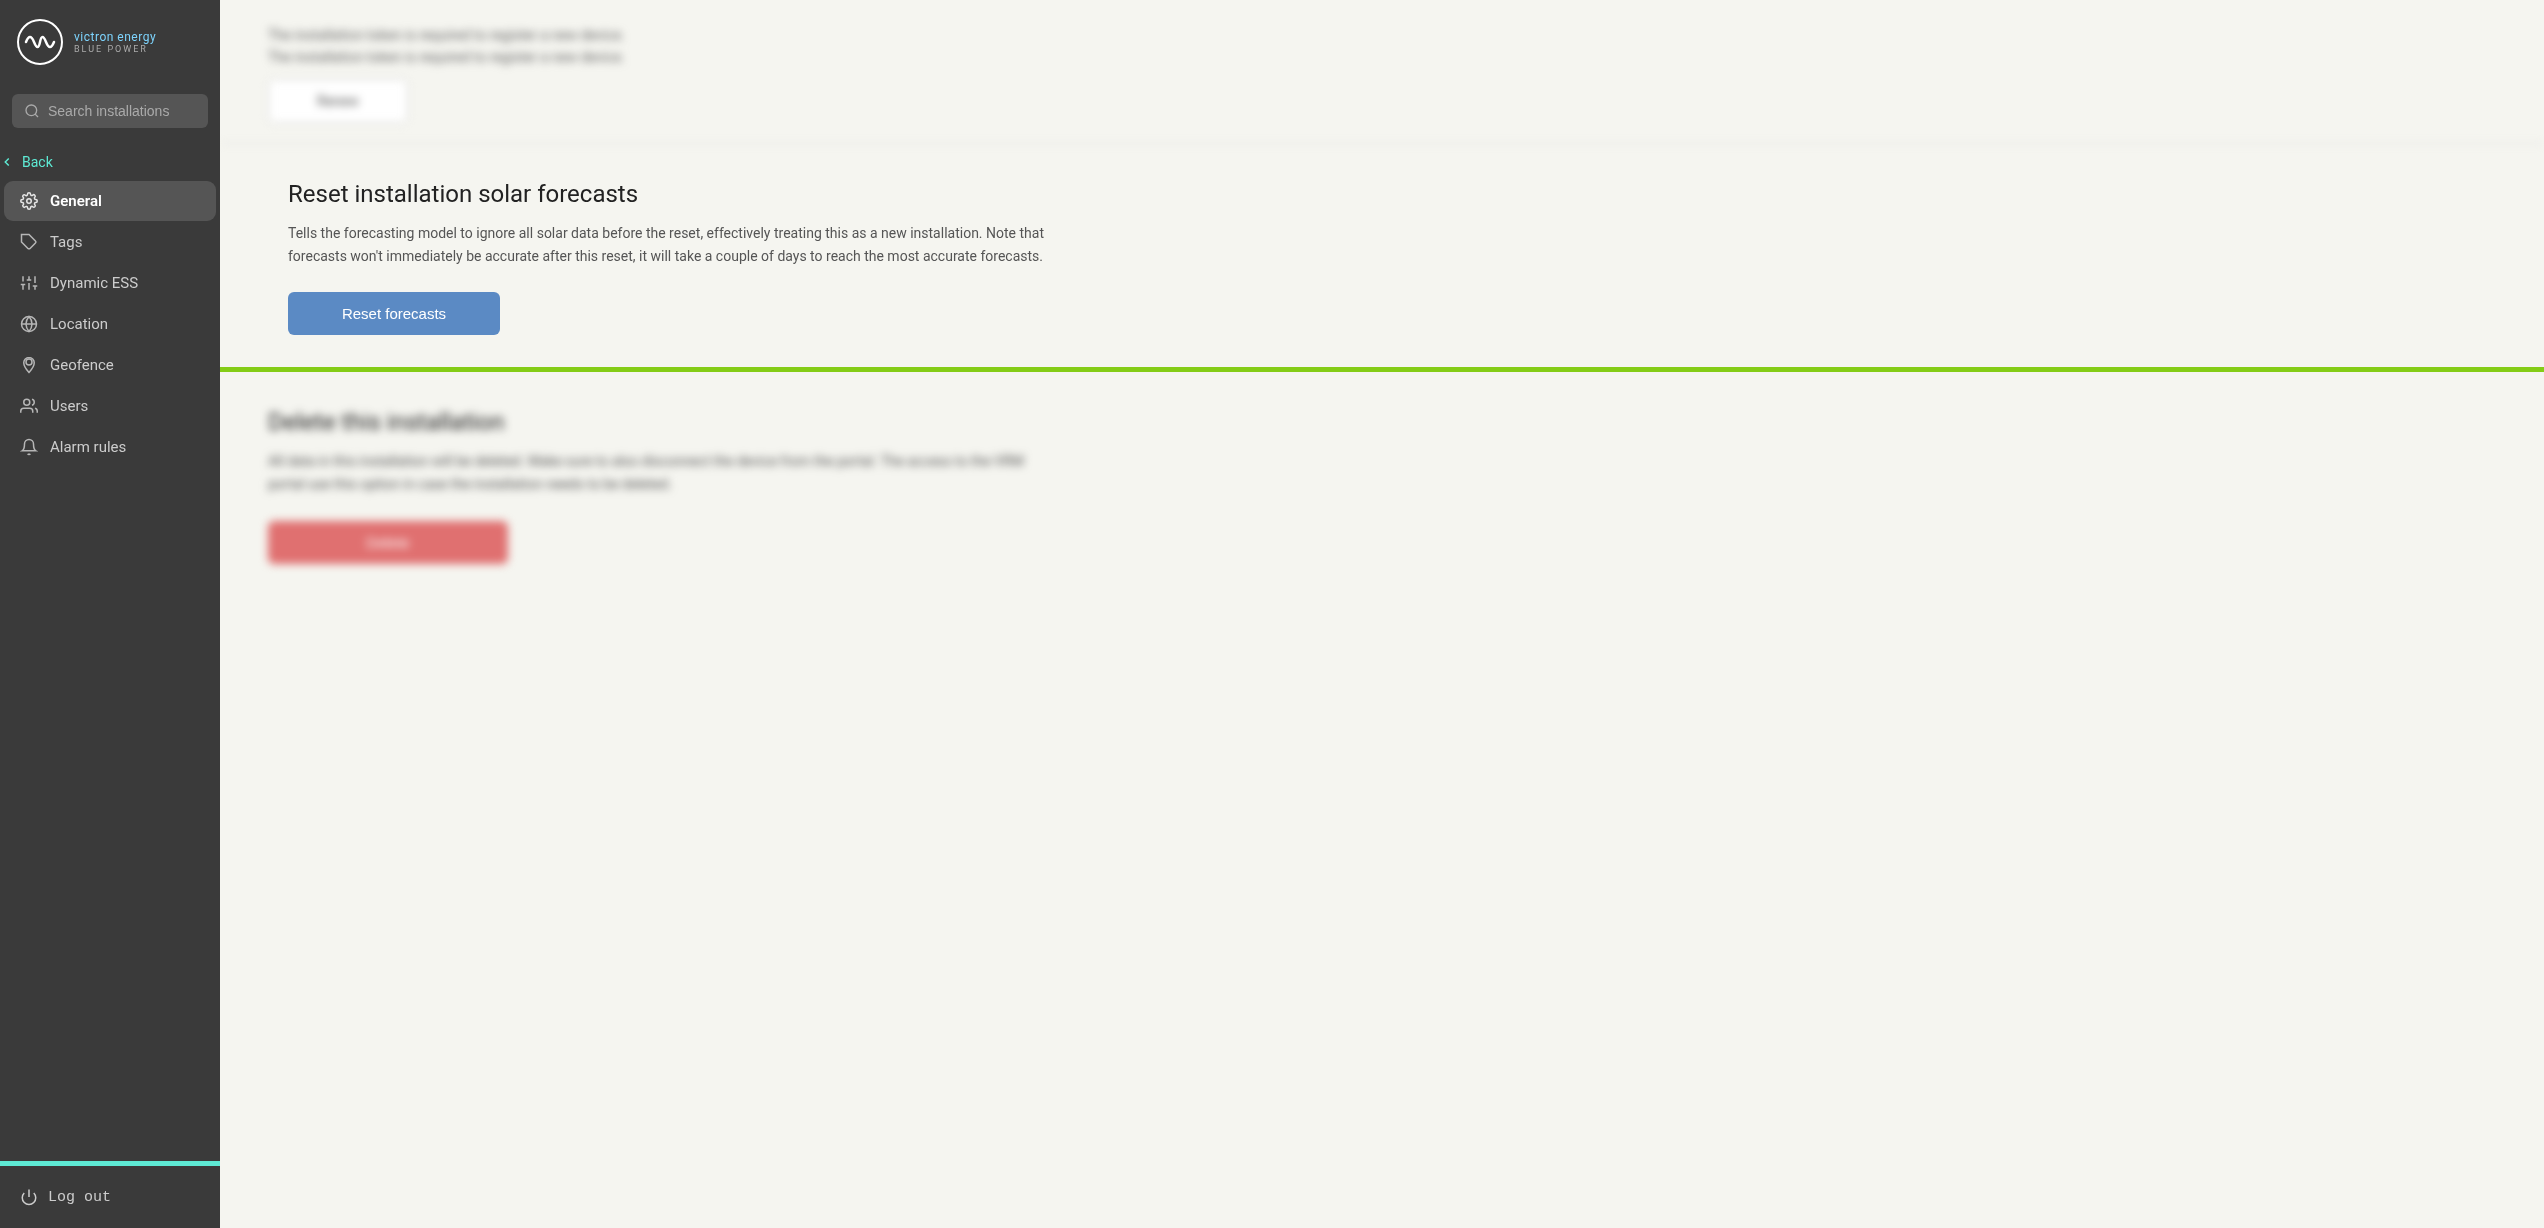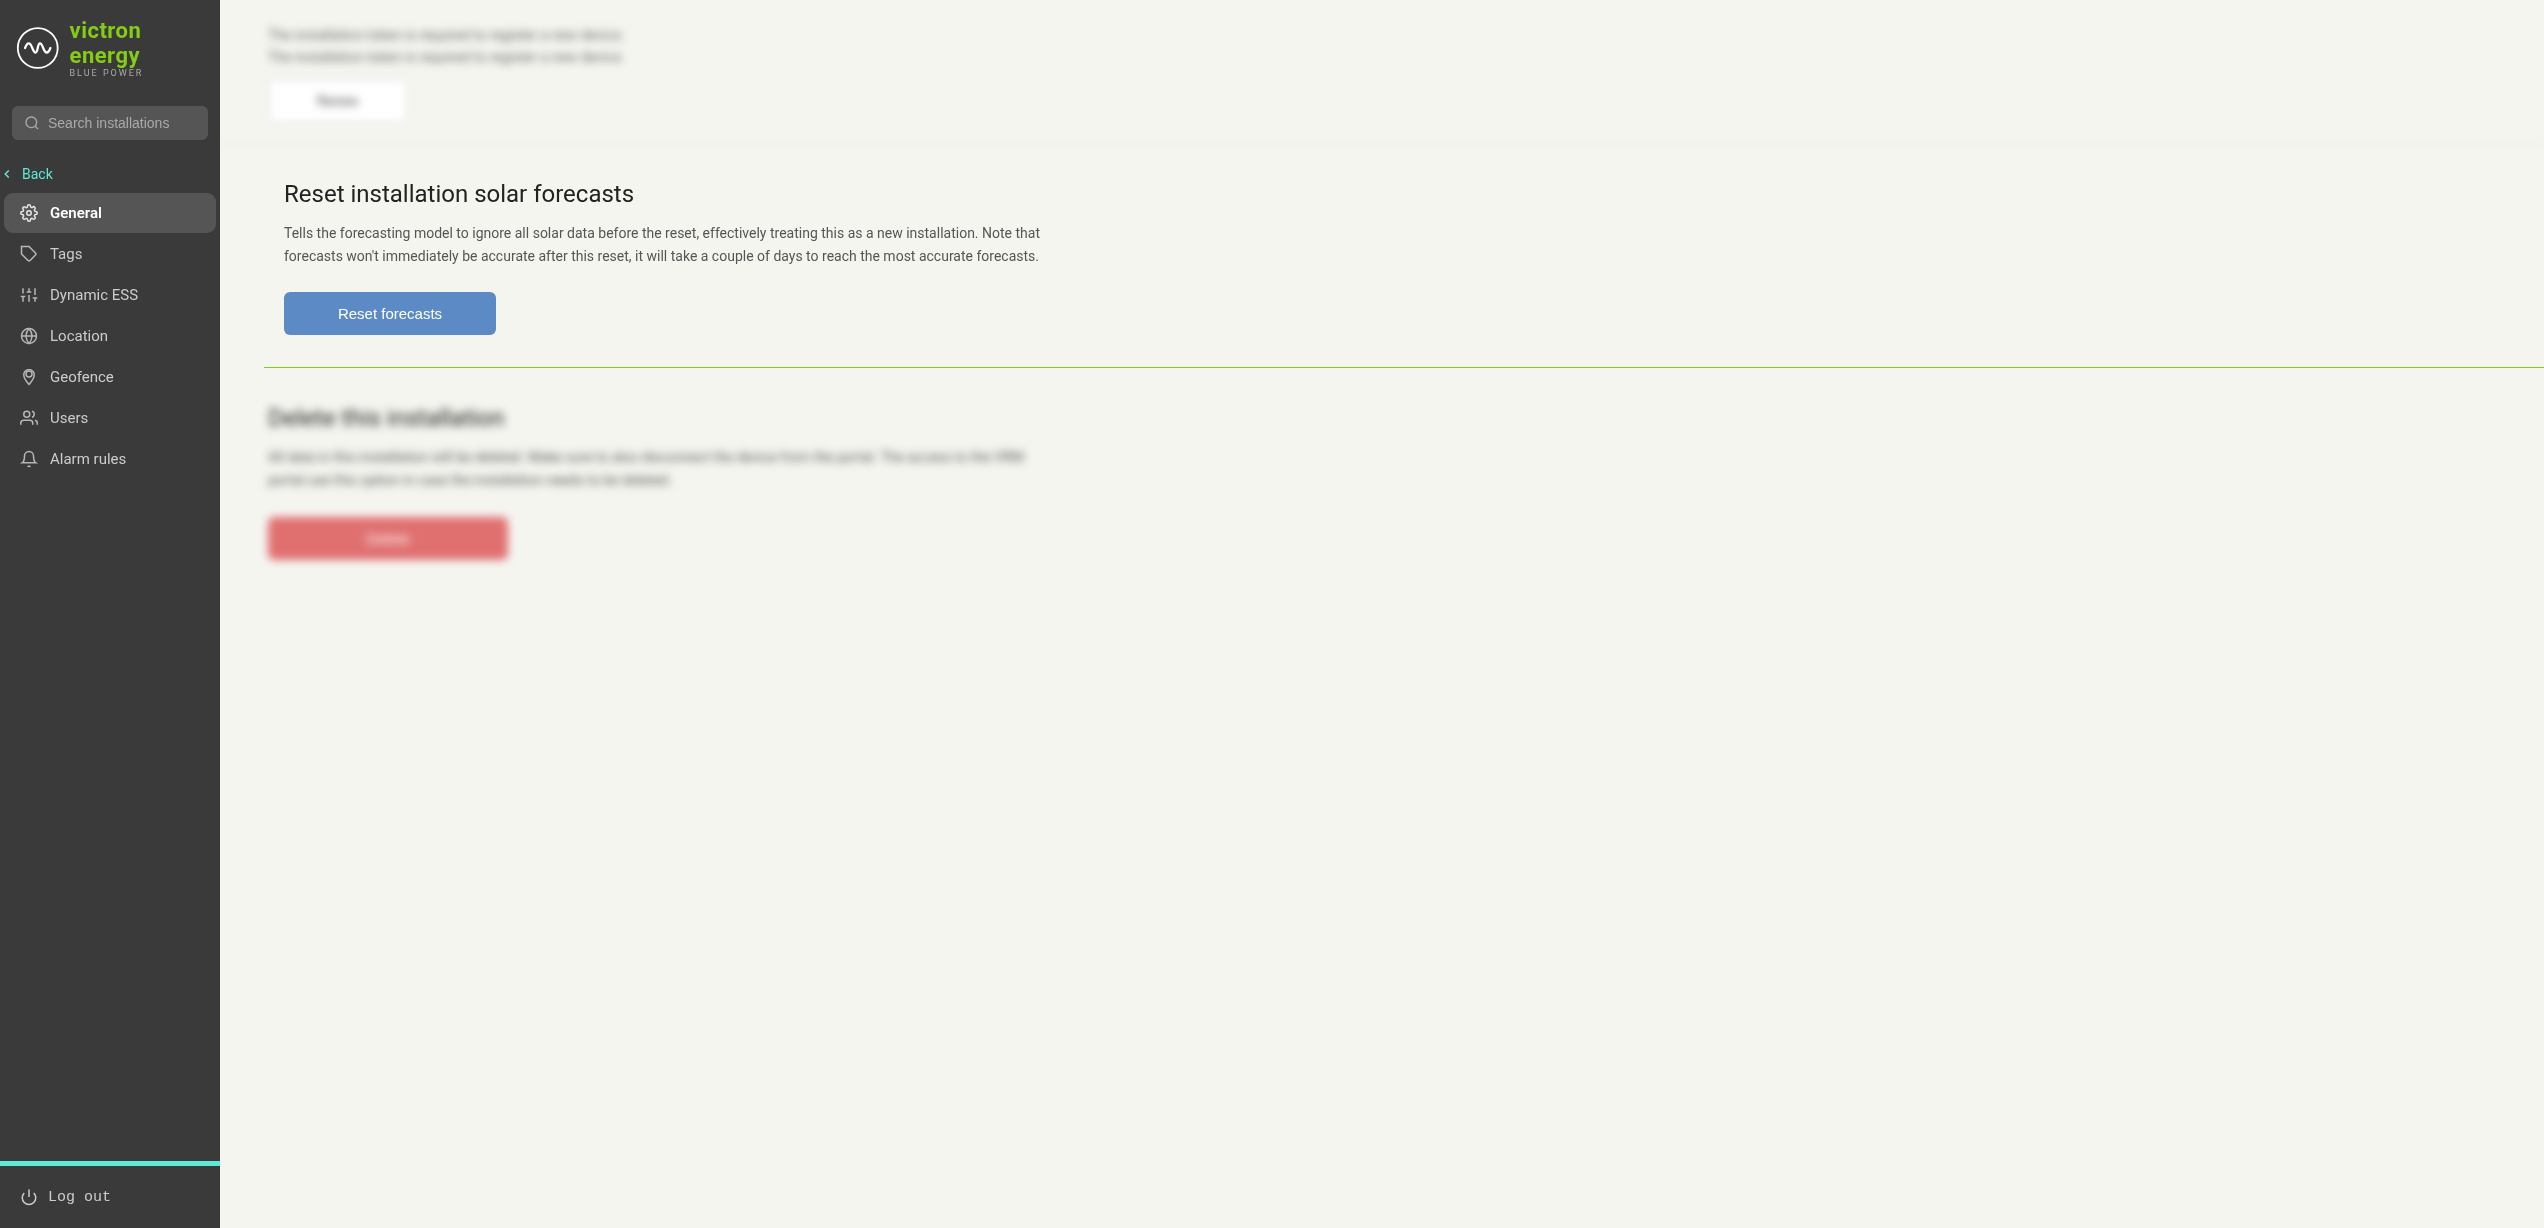--- a/index.html
+++ b/index.html
@@ -26,23 +26,23 @@
       width: 48px;
       height: 48px;
     }
 
     .logo-text {
       display: flex;
       flex-direction: column;
     }
 
     .logo-name {
-      color: #84cc16;
-      font-size: 22px;
-      font-weight: 700;
+      color: #7dd3fc;
+      font-size: 12px;
+      font-weight: 400;
       letter-spacing: 0.5px;
     }
 
     .logo-tagline {
       color: #aaa;
       font-size: 9px;
       letter-spacing: 2px;
       text-transform: uppercase;
     }
 
@@ -142,23 +142,22 @@
       border-radius: 6px;
       padding: 10px 48px;
       color: #555;
       font-size: 14px;
       margin-top: 10px;
       background: #fff;
     }
 
     
     .reset-section {
-      padding: 36px 20px 32px;
-      border-bottom: 1px solid #84cc16;
-      margin-left: 44px;
+      padding: 36px 68px 32px;
+      border-bottom: 5px solid #84cc16;
     }
 
     .section-title {
       font-size: 24px;
       font-weight: 400;
       color: #222;
       margin-bottom: 14px;
     }
 
     .section-desc {

